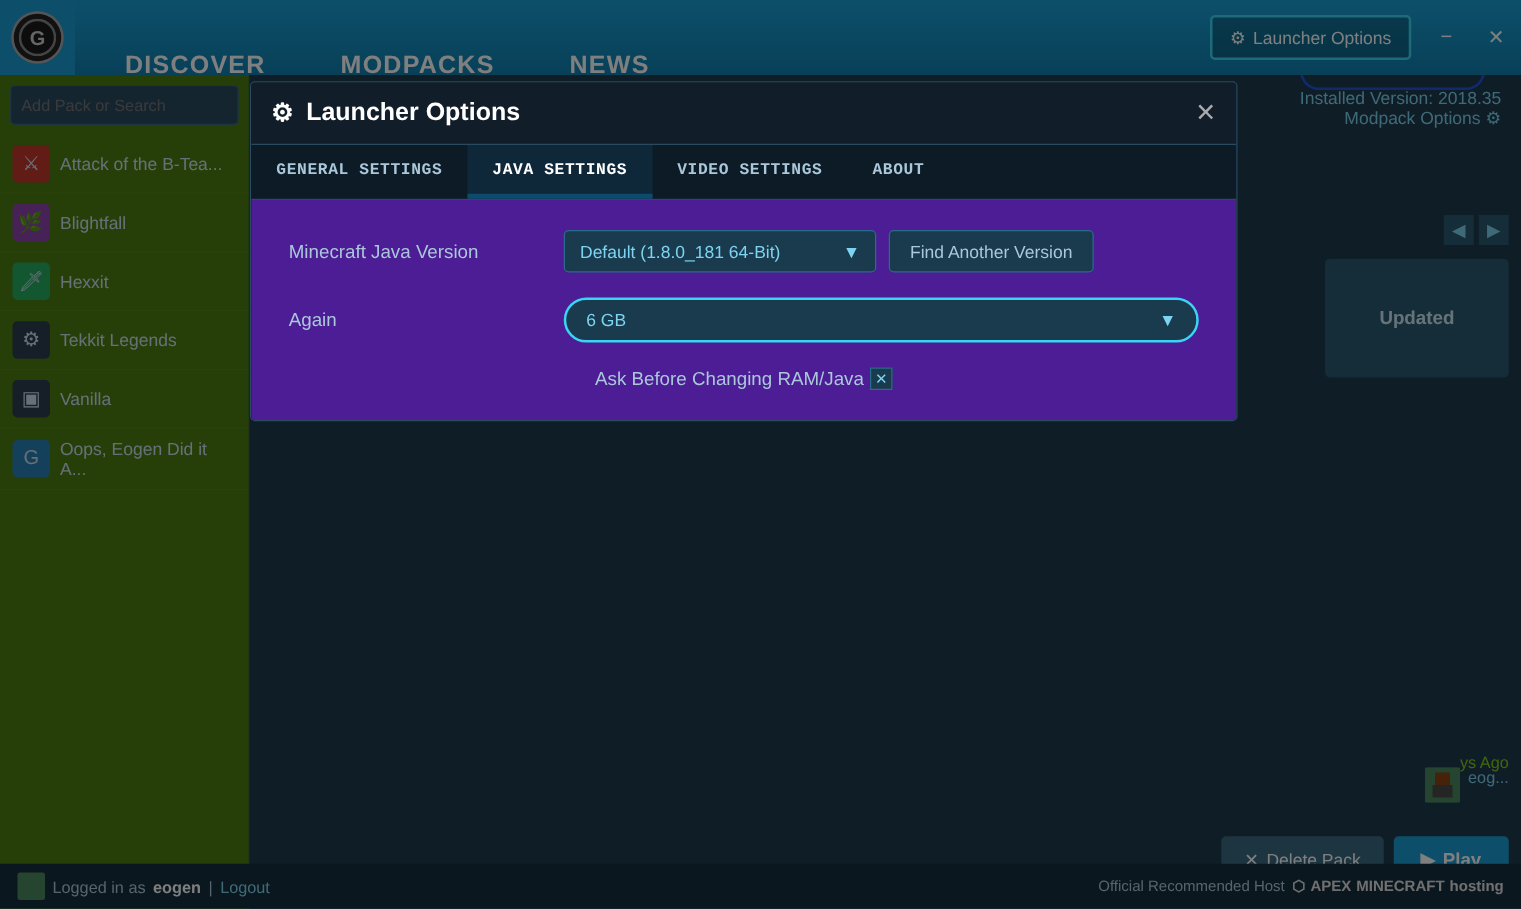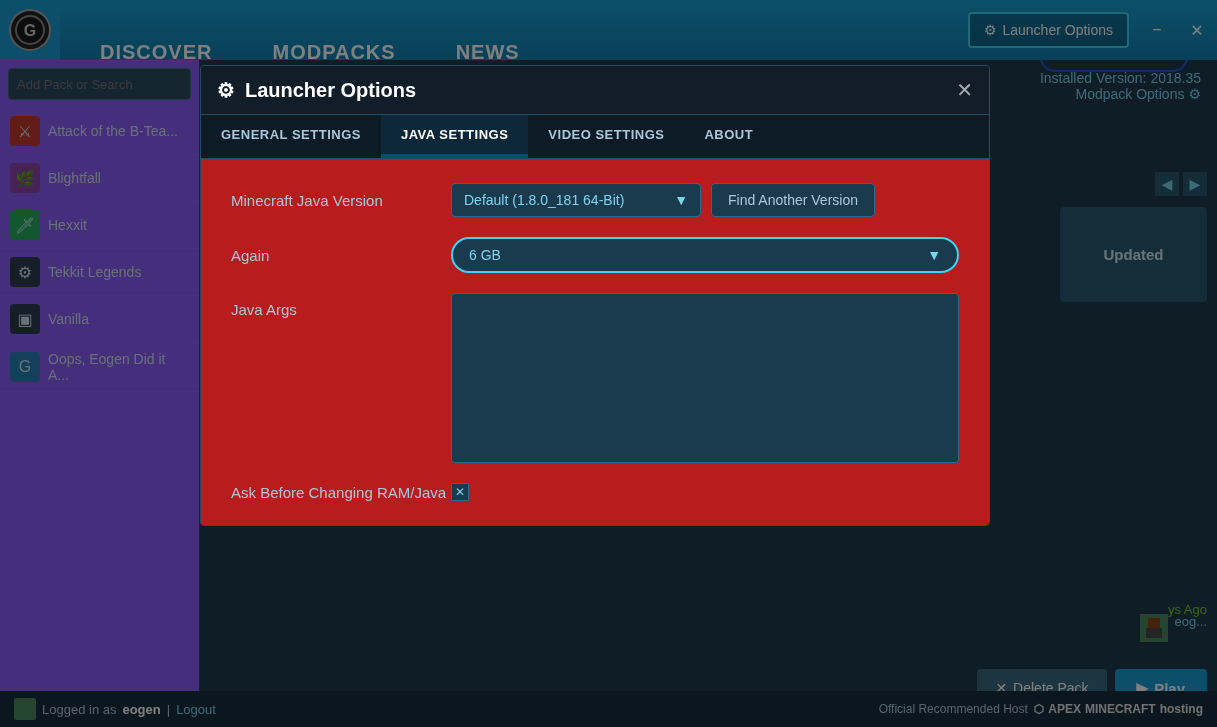--- a/index.html
+++ b/index.html
@@ -101,21 +101,21 @@
     
     .main-layout {
       display: flex;
       width: 100%;
       height: calc(727px - 60px);
     }
 
     
     .sidebar {
       width: 200px;
-      background: #8b5cf6;
+      background: #4d7c0f;
       display: flex;
       flex-direction: column;
       border-right: 1px solid #2a4a60;
     }
     .search-bar {
       margin: 8px;
       height: 32px;
       background: #2a4a60;
       border: 1px solid #3a6a80;
       border-radius: 4px;
@@ -392,29 +392,30 @@
       border-bottom: 1px solid #2a4a60;
     }
     .modal-tab {
       padding: 12px 20px;
       color: #aac8da;
       font-size: 13px;
       font-weight: 600;
       letter-spacing: 0.5px;
       cursor: pointer;
       border-bottom: 3px solid transparent;
+      font-family: Liberation Mono, monospace;
     }
     .modal-tab.active {
       color: white;
       border-bottom: 4px solid #0c4a6e;
       background: rgba(26,159,212,0.1);
     }
     .modal-body {
       padding: 24px 30px;
-      background: #b91c1c;
+      background: #4c1d95;
     }
     .form-row {
       display: flex;
       align-items: center;
       margin-bottom: 20px;
     }
     .form-label {
       color: #aac8da;
       font-size: 15px;
       width: 220px;
@@ -465,20 +466,21 @@
       padding: 10px;
       border-radius: 4px;
       resize: none;
       font-family: monospace;
       margin-left: 220px;
     }
     .checkbox-row {
       display: flex;
       align-items: center;
       margin-top: 10px;
+      justify-content: center;
     }
     .checkbox-label {
       color: #aac8da;
       font-size: 15px;
       width: 220px;
     }
     .checkbox-box {
       width: 18px;
       height: 18px;
       background: #1a3a4e;
@@ -692,24 +694,20 @@
       <div class="form-row">
         <span class="form-label">Again</span>
         <div class="memory-select-wrapper">
           <div class="select-box memory">
             <span>6 GB</span>
             <span>▼</span>
           </div>
         </div>
       </div>
 
-      <div class="form-row" style="align-items:flex-start;">
-        <span class="form-label" style="padding-top:8px;">Java Args</span>
-        <textarea class="java-args-textarea" style="margin-left: 0px; flex: 1 1 0%;"></textarea>
-      </div>
 
       <div class="checkbox-row">
         <span class="checkbox-label">Ask Before Changing RAM/Java</span>
         <div class="checkbox-box">✕</div>
       </div>
     </div>
   </div>
 </div>
 
 <div class="tab-circle"></div>

